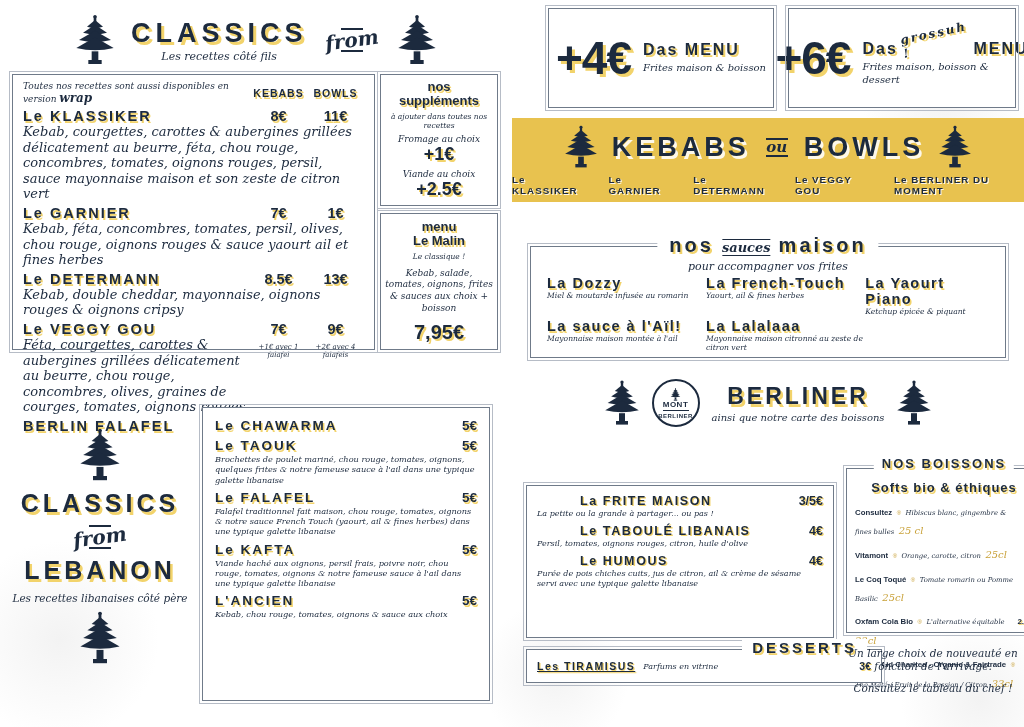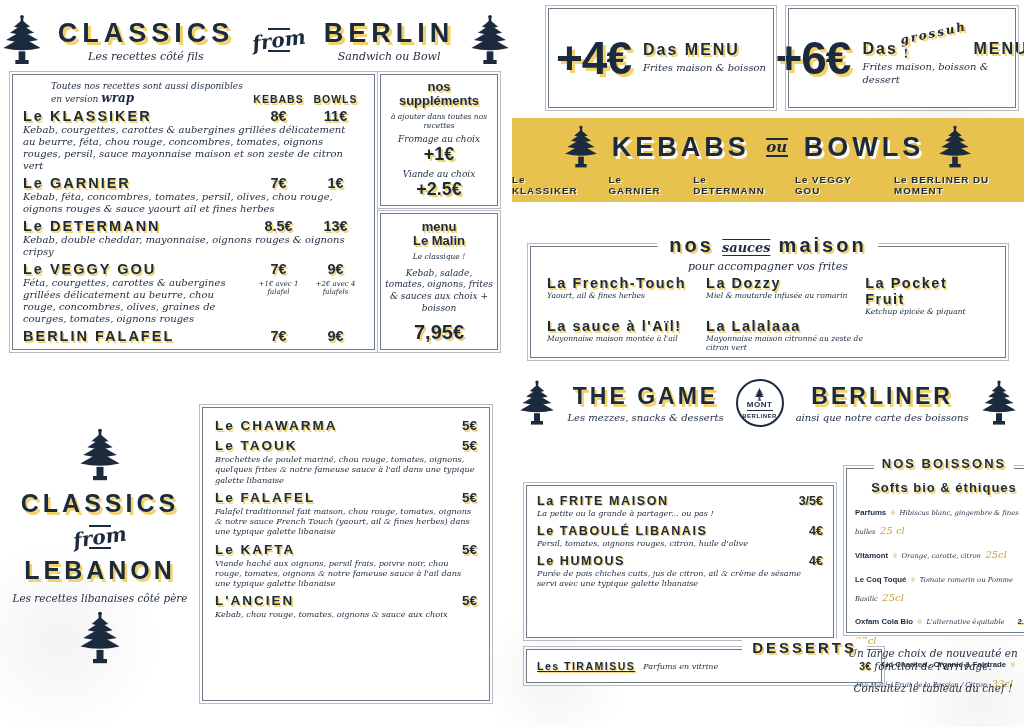--- a/index.html
+++ b/index.html
@@ -29,29 +29,29 @@
 
   
   .hdr{display:flex;justify-content:center;align-items:center;gap:16px;}
   .hdr-col{display:flex;flex-direction:column;align-items:center;}
   .hdr-sub{font-size:11px;margin-top:1px;}
   .from-wrap{display:flex;flex-direction:column;align-items:center;line-height:1;margin:0 2px;}
   .from-txt{font-size:20px;transform:rotate(-8deg);font-weight:bold;}
 
   
   #tl-box{position:absolute;left:12px;top:74px;width:363px;height:276px;padding:6px 10px 4px;}
-  .wrap-row{display:flex;align-items:flex-end;margin-left:28px;}
+  .wrap-row{display:flex;align-items:center;}
   .wrap-note{flex:1;font-size:9px;}
   .wrap-word{font-size:12px;font-weight:bold;}
   .colhead{width:57px;text-align:center;font-weight:bold;font-size:10.5px;letter-spacing:1px;text-shadow:1.5px 1.5px 0 var(--yellow);}
   .b-item{margin-top:3px;}
   .b-row{display:flex;align-items:baseline;}
   .iname{flex:1;font-weight:bold;font-size:14.5px;letter-spacing:2px;text-shadow:1.5px 1.5px 0 var(--yellow);}
   .iprice{width:57px;text-align:center;font-weight:bold;font-size:14.5px;text-shadow:1.5px 1.5px 0 var(--yellow);}
-  .idesc{flex:1;font-size:10px;line-height:1.2;padding-right:4px;}
+  .idesc{flex:1;font-size:13px;line-height:1.2;padding-right:4px;}
   .inote{width:57px;text-align:center;font-size:7px;line-height:1.2;}
 
   
   .side-box{position:absolute;left:380px;width:118px;text-align:center;}
   #sup-box{top:74px;height:132px;padding-top:5px;}
   #malin-box{top:213px;height:137px;padding-top:6px;}
   .side-title{font-weight:bold;font-size:13px;line-height:1.1;text-shadow:1.5px 1.5px 0 var(--yellow);}
   .side-note{font-size:7.5px;margin:3px 5px 0;}
   .side-label{font-size:9px;margin-top:4px;}
   .side-price{font-weight:bold;font-size:18px;text-shadow:2px 2px 0 var(--yellow);}
@@ -96,21 +96,21 @@
 
   
   #gc-header{position:absolute;top:14px;left:0;width:512px;display:flex;justify-content:center;align-items:center;gap:12px;}
   .gc-title{font-weight:bold;font-size:23px;letter-spacing:3px;text-shadow:2.5px 2.5px 0 var(--yellow);}
   .badge{width:48px;height:48px;border:2px solid var(--navy);border-radius:50%;display:flex;flex-direction:column;
     align-items:center;justify-content:center;line-height:1;background:#fff;}
   .badge-top{font-weight:bold;font-size:8px;letter-spacing:.5px;}
   .badge-line{width:26px;border-top:1px solid var(--navy);margin:1.5px 0;}
   .badge-bottom{font-weight:bold;font-size:6px;letter-spacing:.5px;}
   #gc-left-box{position:absolute;left:14px;top:120px;width:308px;height:153px;padding:8px 10px 4px;}
-  .g-name{flex:1;font-weight:bold;font-size:12.5px;letter-spacing:1.6px;text-shadow:1.3px 1.3px 0 var(--yellow);}
+  .g-name{flex:1;font-weight:bold;font-size:12.5px;letter-spacing:1.6px;text-shadow:1.3px 1.3px 0 var(--yellow);margin-left:43px;}
   .g-price{font-weight:bold;font-size:12.5px;text-shadow:1.3px 1.3px 0 var(--yellow);}
   .g-desc{font-size:8px;line-height:1.25;margin-top:1px;}
   .g-item{margin-bottom:5px;}
 
   #drinks-box{position:absolute;left:334px;top:103px;width:196px;height:165px;padding:9px 8px 4px;}
   .drinks-sub{text-align:center;font-weight:bold;font-size:13px;letter-spacing:1px;text-shadow:1.5px 1.5px 0 var(--yellow);margin-top:2px;margin-bottom:5px;}
   .drink-row{display:flex;align-items:baseline;margin-bottom:4.5px;}
   .drink-left{flex:1;line-height:1.2;}
   .drink-name{font-weight:bold;font-size:7.8px;}
   .drink-mark{color:var(--gold);font-size:6px;}
@@ -149,24 +149,20 @@
         <rect x="20" y="68" width="20" height="6"></rect>
       </svg>
     <div class="hdr-col">
       <span class="big-title shadow-y-big">CLASSICS</span>
       <span class="script hdr-sub">Les recettes côté fils</span>
     </div>
     <div class="from-wrap">
       <span class="dash"></span>
       <span class="script from-txt">from</span>
       <span class="dash"></span>
-    </div>
-    <div class="hdr-col">
-      <span class="big-title shadow-y-big">BERLIN</span>
-      <span class="script hdr-sub">Sandwich ou Bowl</span>
     </div>
     <svg class="tree" width="40" height="52" viewBox="0 0 60 76" fill="#1c2a3e">
         <rect x="28" y="2" width="4" height="10"></rect>
         <circle cx="30" cy="3" r="2.6"></circle>
         <path d="M30 8 L42 18 Q30 22 18 18 Z"></path>
         <path d="M30 15 L48 27 Q30 32 12 27 Z"></path>
         <path d="M30 24 L54 38 Q30 44 6 38 Z"></path>
         <path d="M30 34 L58 50 Q30 57 2 50 Z"></path>
         <rect x="25" y="55" width="10" height="13"></rect>
         <rect x="20" y="68" width="20" height="6"></rect>
@@ -315,29 +311,29 @@
 
   <div id="sauces-box" class="dbox">
     <div class="float-title">
       <span class="ft-bold">nos</span>
       <span class="ft-script script">sauces</span>
       <span class="ft-bold">maison</span>
     </div>
     <div class="sauces-sub script">pour accompagner vos frites</div>
     <div class="sauces-grid">
       <div>
+          <div class="sauce-name">La Dozzy</div>
+          <div class="sauce-desc script">Miel &amp; moutarde infusée au romarin</div>
+        </div>
+      <div>
           <div class="sauce-name">La French-Touch</div>
           <div class="sauce-desc script">Yaourt, ail &amp; fines herbes</div>
         </div>
       <div>
-          <div class="sauce-name">La Dozzy</div>
-          <div class="sauce-desc script">Miel &amp; moutarde infusée au romarin</div>
-        </div>
-      <div>
-          <div class="sauce-name">La Pocket Fruit</div>
+          <div class="sauce-name">La Yaourt Piano</div>
           <div class="sauce-desc script">Ketchup épicée &amp; piquant</div>
         </div>
       <div>
           <div class="sauce-name">La sauce à l'Aïl!</div>
           <div class="sauce-desc script">Mayonnaise maison montée à l'ail</div>
         </div>
       <div>
           <div class="sauce-name">La Lalalaaa</div>
           <div class="sauce-desc script">Mayonnaise maison citronné au zeste de citron vert</div>
         </div>
@@ -420,24 +416,20 @@
     <svg class="tree" width="36" height="46" viewBox="0 0 60 76" fill="#1c2a3e">
         <rect x="28" y="2" width="4" height="10"></rect>
         <circle cx="30" cy="3" r="2.6"></circle>
         <path d="M30 8 L42 18 Q30 22 18 18 Z"></path>
         <path d="M30 15 L48 27 Q30 32 12 27 Z"></path>
         <path d="M30 24 L54 38 Q30 44 6 38 Z"></path>
         <path d="M30 34 L58 50 Q30 57 2 50 Z"></path>
         <rect x="25" y="55" width="10" height="13"></rect>
         <rect x="20" y="68" width="20" height="6"></rect>
       </svg>
-    <div class="hdr-col">
-      <span class="gc-title">THE GAME</span>
-      <span class="script" style="font-size:10px;margin-top:2px;">Les mezzes, snacks &amp; desserts</span>
-    </div>
     <div class="badge">
       <svg width="11" height="13" viewBox="0 0 60 76" fill="#1c2a3e">
           <rect x="28" y="2" width="4" height="10"></rect>
           <circle cx="30" cy="3" r="2.6"></circle>
           <path d="M30 8 L42 18 Q30 22 18 18 Z"></path>
           <path d="M30 15 L48 27 Q30 32 12 27 Z"></path>
           <path d="M30 24 L54 38 Q30 44 6 38 Z"></path>
           <path d="M30 34 L58 50 Q30 57 2 50 Z"></path>
           <rect x="25" y="55" width="10" height="13"></rect>
           <rect x="20" y="68" width="20" height="6"></rect>
@@ -486,21 +478,21 @@
     </div>
   </div>
 
   <div id="drinks-box" class="dbox">
     <div class="float-title" style="padding:0 8px;">
         <span class="ft-bold" style="font-size:13px;letter-spacing:2px;">NOS BOISSONS</span>
       </div>
     <div class="drinks-sub">Softs bio &amp; éthiques</div>
 
     <div class="drink-row">
-      <span class="drink-left"><span class="drink-name">Parfums</span> <span class="drink-mark">®</span> <span class="drink-desc script">Hibiscus blanc, gingembre &amp; fines bulles</span> <span class="drink-size script">25 cl</span></span>
+      <span class="drink-left"><span class="drink-name">Consultez</span> <span class="drink-mark">®</span> <span class="drink-desc script">Hibiscus blanc, gingembre &amp; fines bulles</span> <span class="drink-size script">25 cl</span></span>
       <span class="drink-price">3€</span>
     </div>
     <div class="drink-row">
       <span class="drink-left"><span class="drink-name">Vitamont</span> <span class="drink-mark">®</span> <span class="drink-desc script">Orange, carotte, citron</span> <span class="drink-size script">25cl</span></span>
       <span class="drink-price">3€</span>
     </div>
     <div class="drink-row">
       <span class="drink-left"><span class="drink-name">Le Coq Toqué</span> <span class="drink-mark">®</span> <span class="drink-desc script">Tomate romarin ou Pomme Basilic</span> <span class="drink-size script">25cl</span></span>
       <span class="drink-price">3€</span>
     </div>

